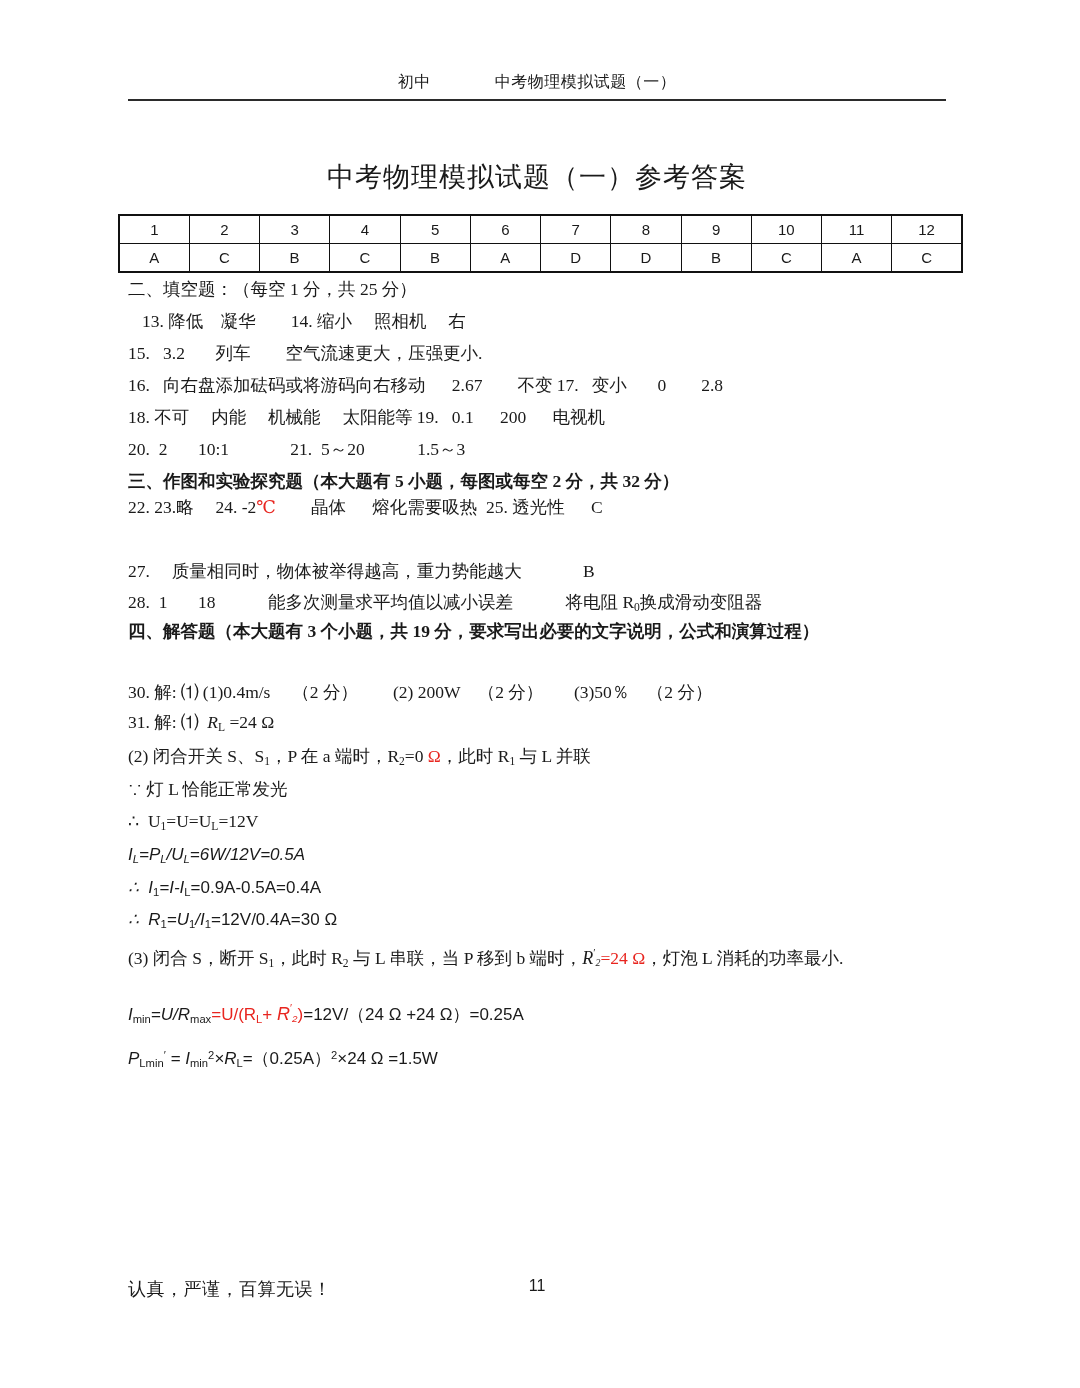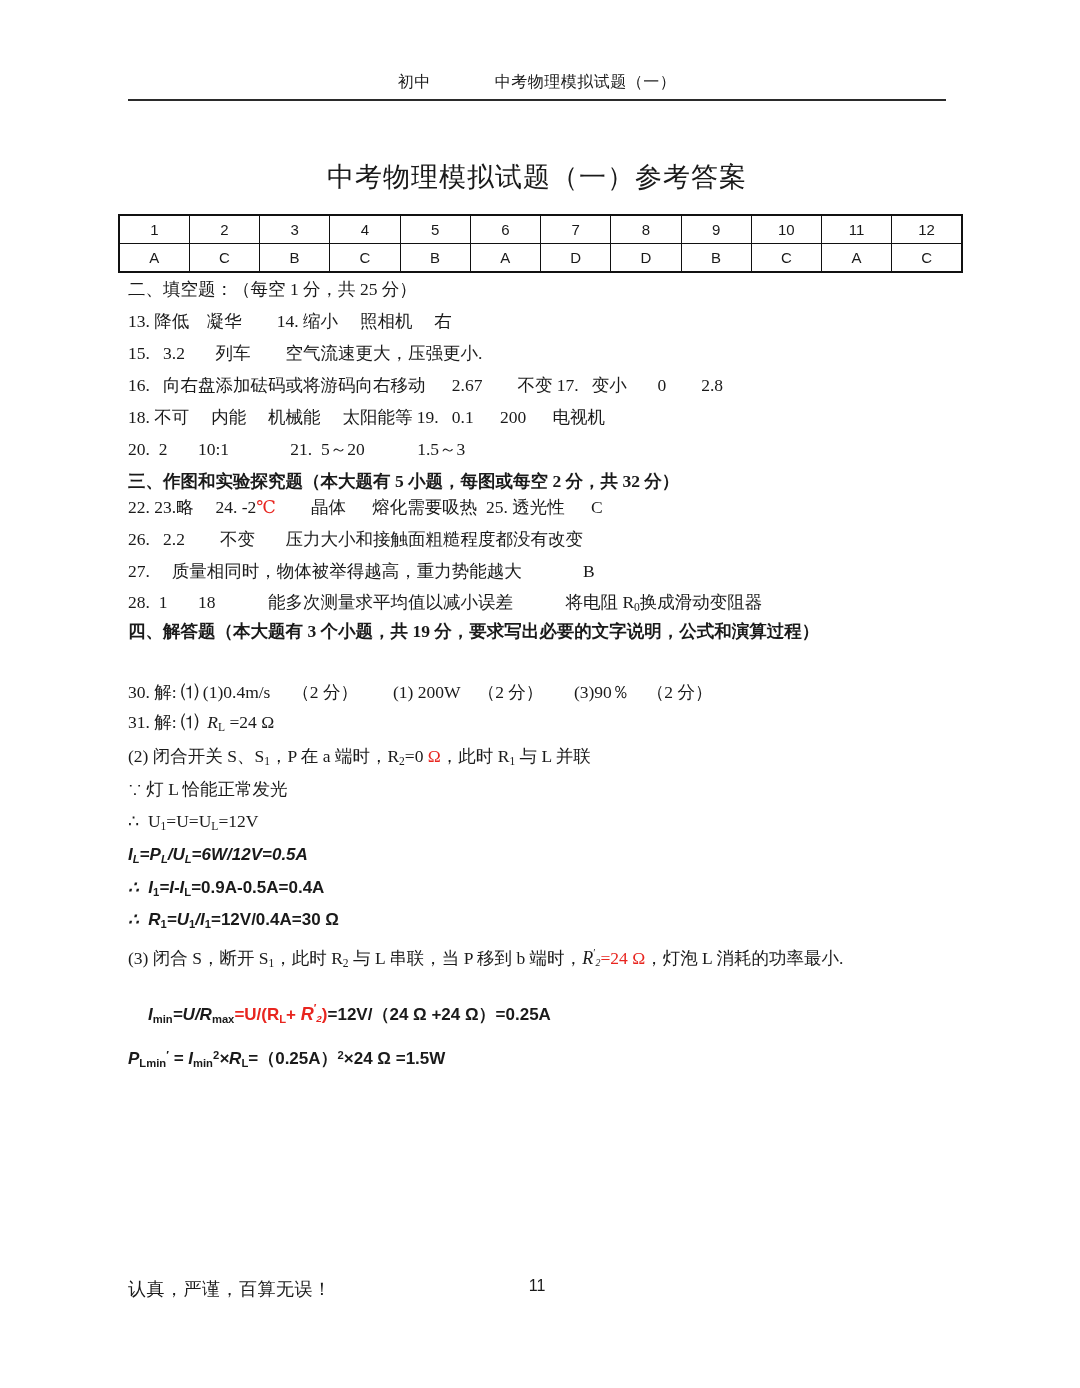--- a/index.html
+++ b/index.html
@@ -97,21 +97,20 @@
   sub  { font-size: 0.66em; vertical-align: -0.25em; }
   sup  { font-size: 0.66em; vertical-align: 0.45em; }
 
   
   .mathline {
     position: absolute;
     left: 128px;
     white-space: pre;
     font-size: 17px;
     font-family: "Liberation Sans", sans-serif;
-    font-weight: bold;
   }
   .mathline .v { font-style: italic; }
 
   .bigR {
     font-size: 18px;
     font-style: italic;
     position: relative;
   }
   .bigR sub { font-size: 0.55em; }
   .prime { font-style: normal; font-size: 0.6em; vertical-align: 0.75em; }
@@ -175,56 +174,55 @@
         <td>B</td>
         <td>C</td>
         <td>A</td>
         <td>C</td>
       </tr>
     </tbody>
       </table>
   </div>
 
   <div class="line" style="top:278px;">二、填空题：（每空 1 分，共 25 分）</div>
-  <div class="line" style="top:310px;">13. 降低    凝华        14. 缩小     照相机     右</div>
+  <div class="line" style="top:310px;margin-left:14px;">13. 降低    凝华        14. 缩小     照相机     右</div>
   <div class="line" style="top:342px;">15.   3.2       列车        空气流速更大，压强更小.</div>
   <div class="line" style="top:374px;">16.   向右盘添加砝码或将游码向右移动      2.67        不变 17.   变小       0        2.8</div>
   <div class="line" style="top:406px;">18. 不可     内能     机械能     太阳能等 19.   0.1      200      电视机</div>
   <div class="line" style="top:438px;">20.  2       10:1              21.  5～20            1.5～3</div>
 
   <div class="line bold" style="top:470px;">三、作图和实验探究题（本大题有 5 小题，每图或每空 2 分，共 32 分）</div>
 
   <div class="line" style="top:496px;"><span>22. 23.略     24. -2</span><span class="red">℃</span><span>        晶体      熔化需要吸热  25. 透光性      C</span></div>
 
-  <div class="line" style="top:528px;">26.   2.2        不变       压力大小和接触面粗糙程度都没有改变</div>
   <div class="line" style="top:560px;">27.     质量相同时，物体被举得越高，重力势能越大              B</div>
 
   <div class="line" style="top:591px;"><span>28.  1       18            能多次测量求平均值以减小误差            将电阻 R</span><sub>0</sub><span>换成滑动变阻器</span></div>
 
   <div class="line bold" style="top:620px;">四、解答题（本大题有 3 个小题，共 19 分，要求写出必要的文字说明，公式和演算过程）</div>
 
 
-  <div class="line" style="top:681px;">30. 解: ⑴ (1)0.4m/s     （2 分）        (1) 200W    （2 分）       (3)90％    （2 分）</div>
+  <div class="line" style="top:681px;">30. 解: ⑴ (1)0.4m/s     （2 分）        (2) 200W    （2 分）       (3)50％    （2 分）</div>
 
   <div class="line" style="top:711px;"><span>31. 解: ⑴  </span><span class="ital">R</span><sub>L</sub><span> =24 Ω</span></div>
 
   <div class="line" style="top:745px;"><span>(2) 闭合开关 S、S</span><sub>1</sub><span>，P 在 a 端时，R</span><sub>2</sub><span>=0 </span><span class="red">Ω</span><span>，此时 R</span><sub>1</sub><span> 与 L 并联</span></div>
 
   <div class="line" style="top:778px;text-align:center;">∵ 灯 L 恰能正常发光</div>
 
   <div class="line" style="top:810px;"><span>∴  U</span><sub>1</sub><span>=U=U</span><sub>L</sub><span>=12V</span></div>
 
   <div class="mathline ital" style="top:843px;"><span>I</span><sub>L</sub><span>=P</span><sub>L</sub><span>/U</span><sub>L</sub><span>=6W/12V=0.5A</span></div>
 
   <div class="mathline" style="top:875px;"><span class="v">∴  I</span><sub>1</sub><span class="v">=I-I</span><sub>L</sub><span>=0.9A-0.5A=0.4A</span></div>
 
   <div class="mathline" style="top:907px;"><span class="v">∴  R</span><sub>1</sub><span class="v">=U</span><sub>1</sub><span class="v">/I</span><sub>1</sub><span>=12V/0.4A=30 Ω</span></div>
 
   <div class="line" style="top:945px;"><span>(3) 闭合 S，断开 S</span><sub>1</sub><span>，此时 R</span><sub>2</sub><span> 与 L 串联，当 P 移到 b 端时，</span><span class="bigR"><span>R</span><span class="prime">′</span><sub>2</sub></span><span class="red">=24 Ω</span><span>，灯泡 L 消耗的功率最小.</span></div>
 
-  <div class="mathline" style="top:1000px;margin-left:20px;"><span class="v">I</span><sub>min</sub><span class="v">=U/R</span><sub>max</sub><span class="red"><span>=U/(R</span><sub>L</sub><span>+ </span><span class="bigR"><span>R</span><span class="prime">′</span><sub>2</sub></span><span>)</span></span><span>=12V/（24 Ω +24 Ω）=0.25A</span></div>
+  <div class="mathline" style="top:1000px;"><span class="v">I</span><sub>min</sub><span class="v">=U/R</span><sub>max</sub><span class="red"><span>=U/(R</span><sub>L</sub><span>+ </span><span class="bigR"><span>R</span><span class="prime">′</span><sub>2</sub></span><span>)</span></span><span>=12V/（24 Ω +24 Ω）=0.25A</span></div>
 
   <div class="mathline" style="top:1045px;"><span class="v">P</span><sub>Lmin</sub><sup>′</sup><span class="v"> = I</span><sub>min</sub><sup>2</sup><span class="v">×R</span><sub>L</sub><span>=（0.25A）</span><sup>2</sup><span>×24 Ω =1.5W</span></div>
 
   <div class="footer-left">认真，严谨，百算无误！</div>
   <div class="footer-page">11</div>
 
 </div>
 
 </body></html>

